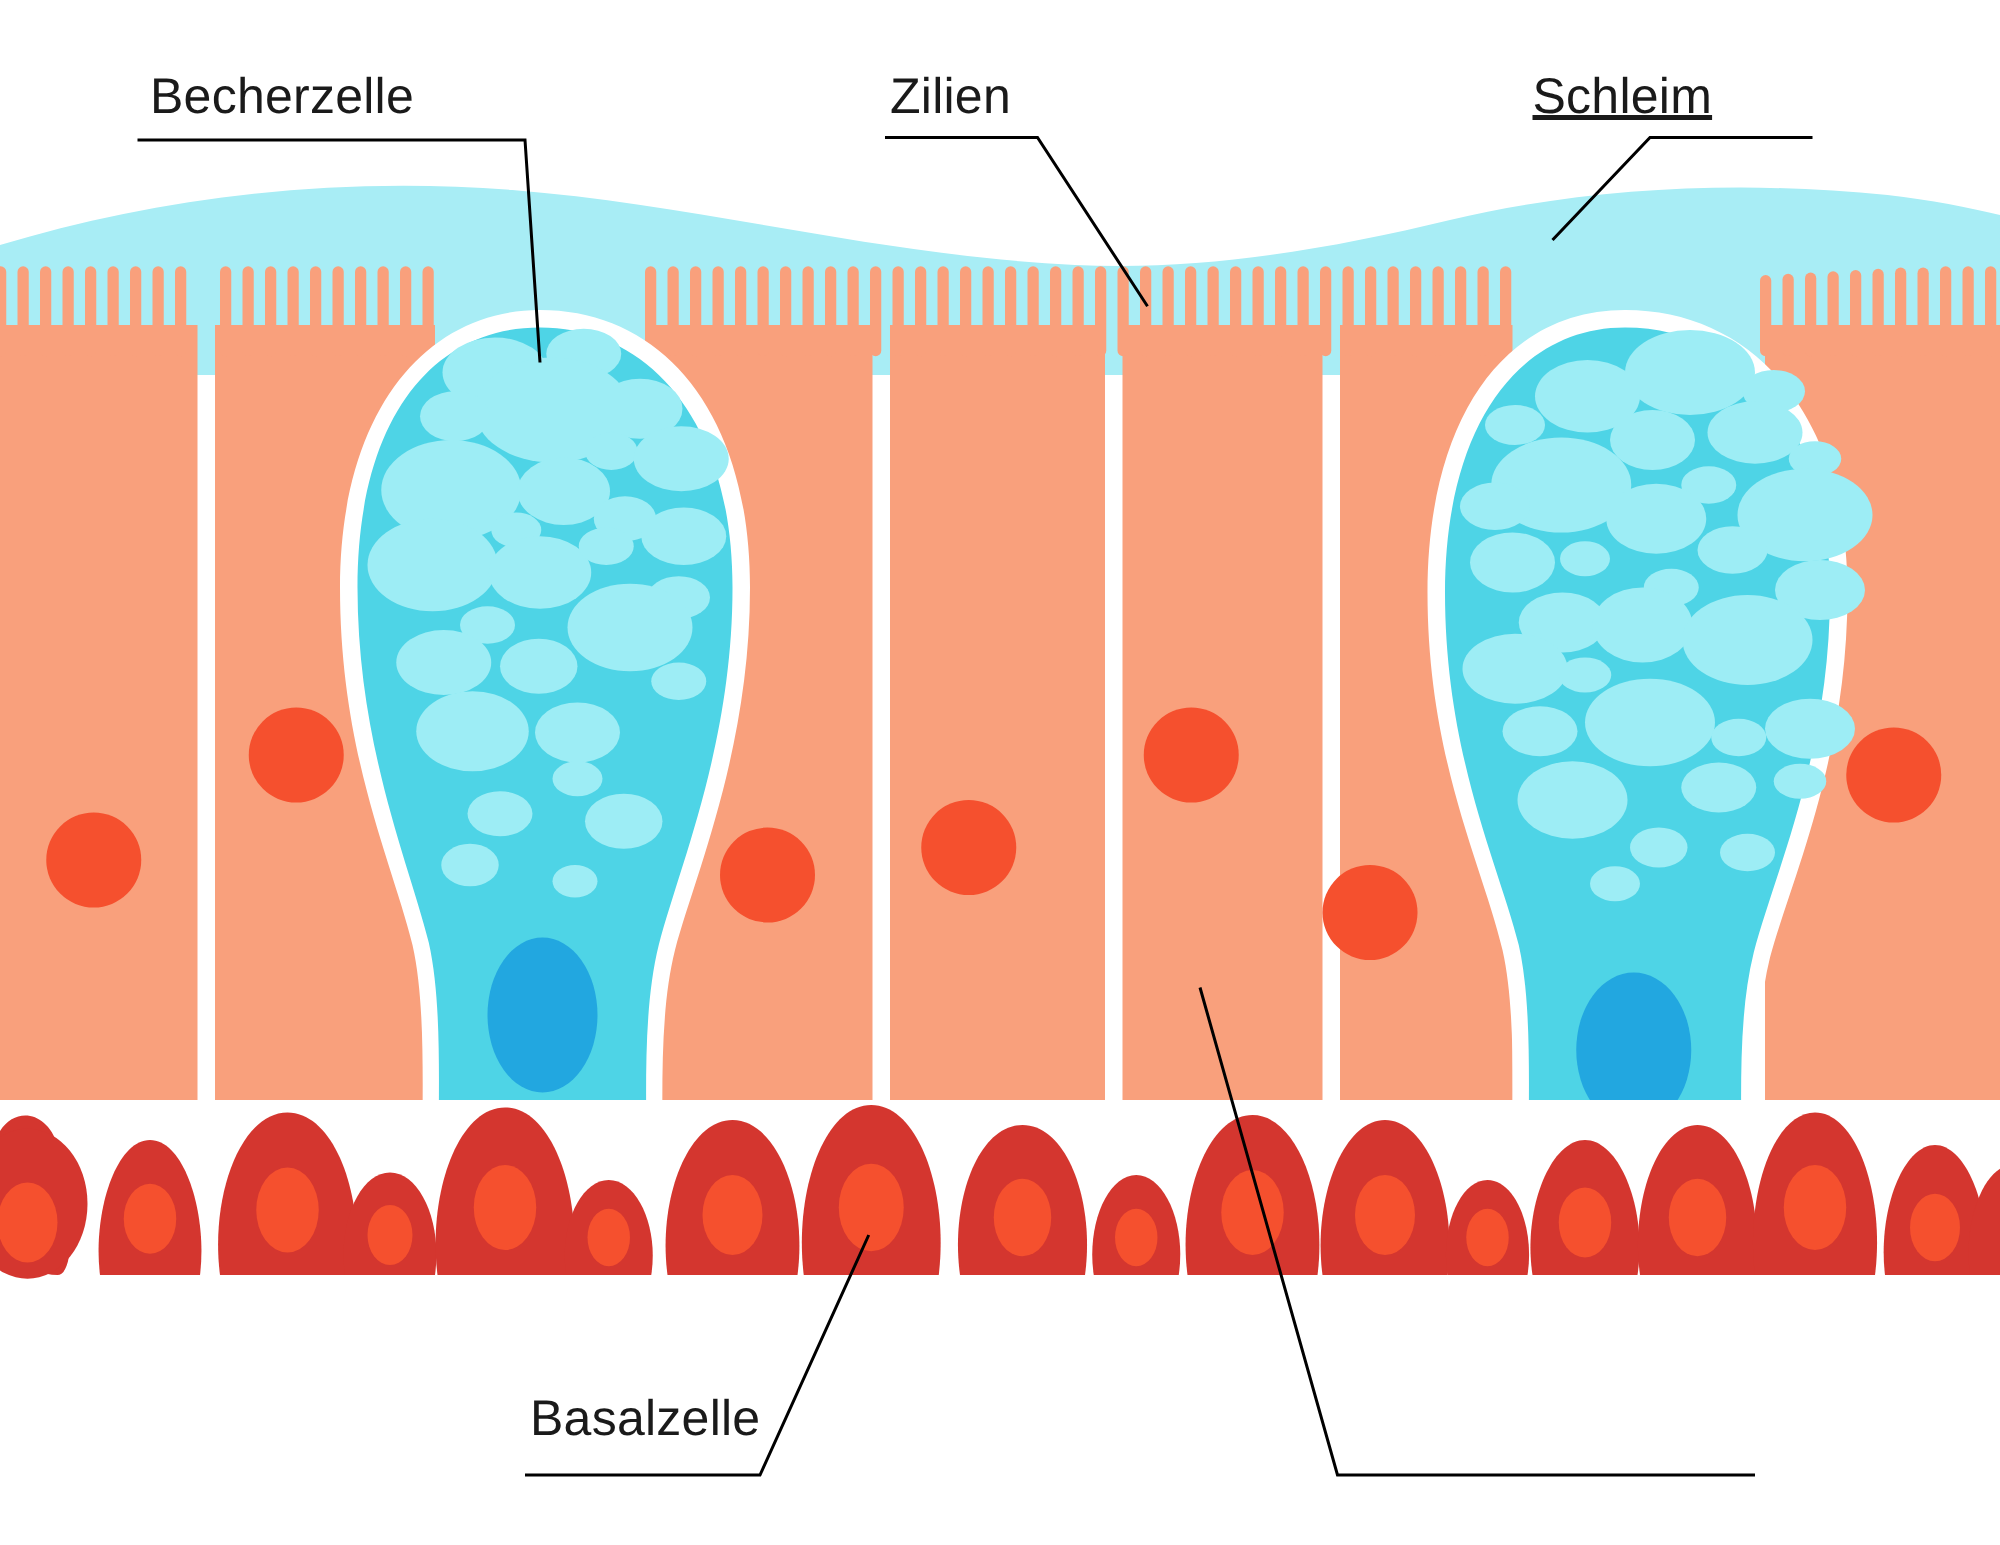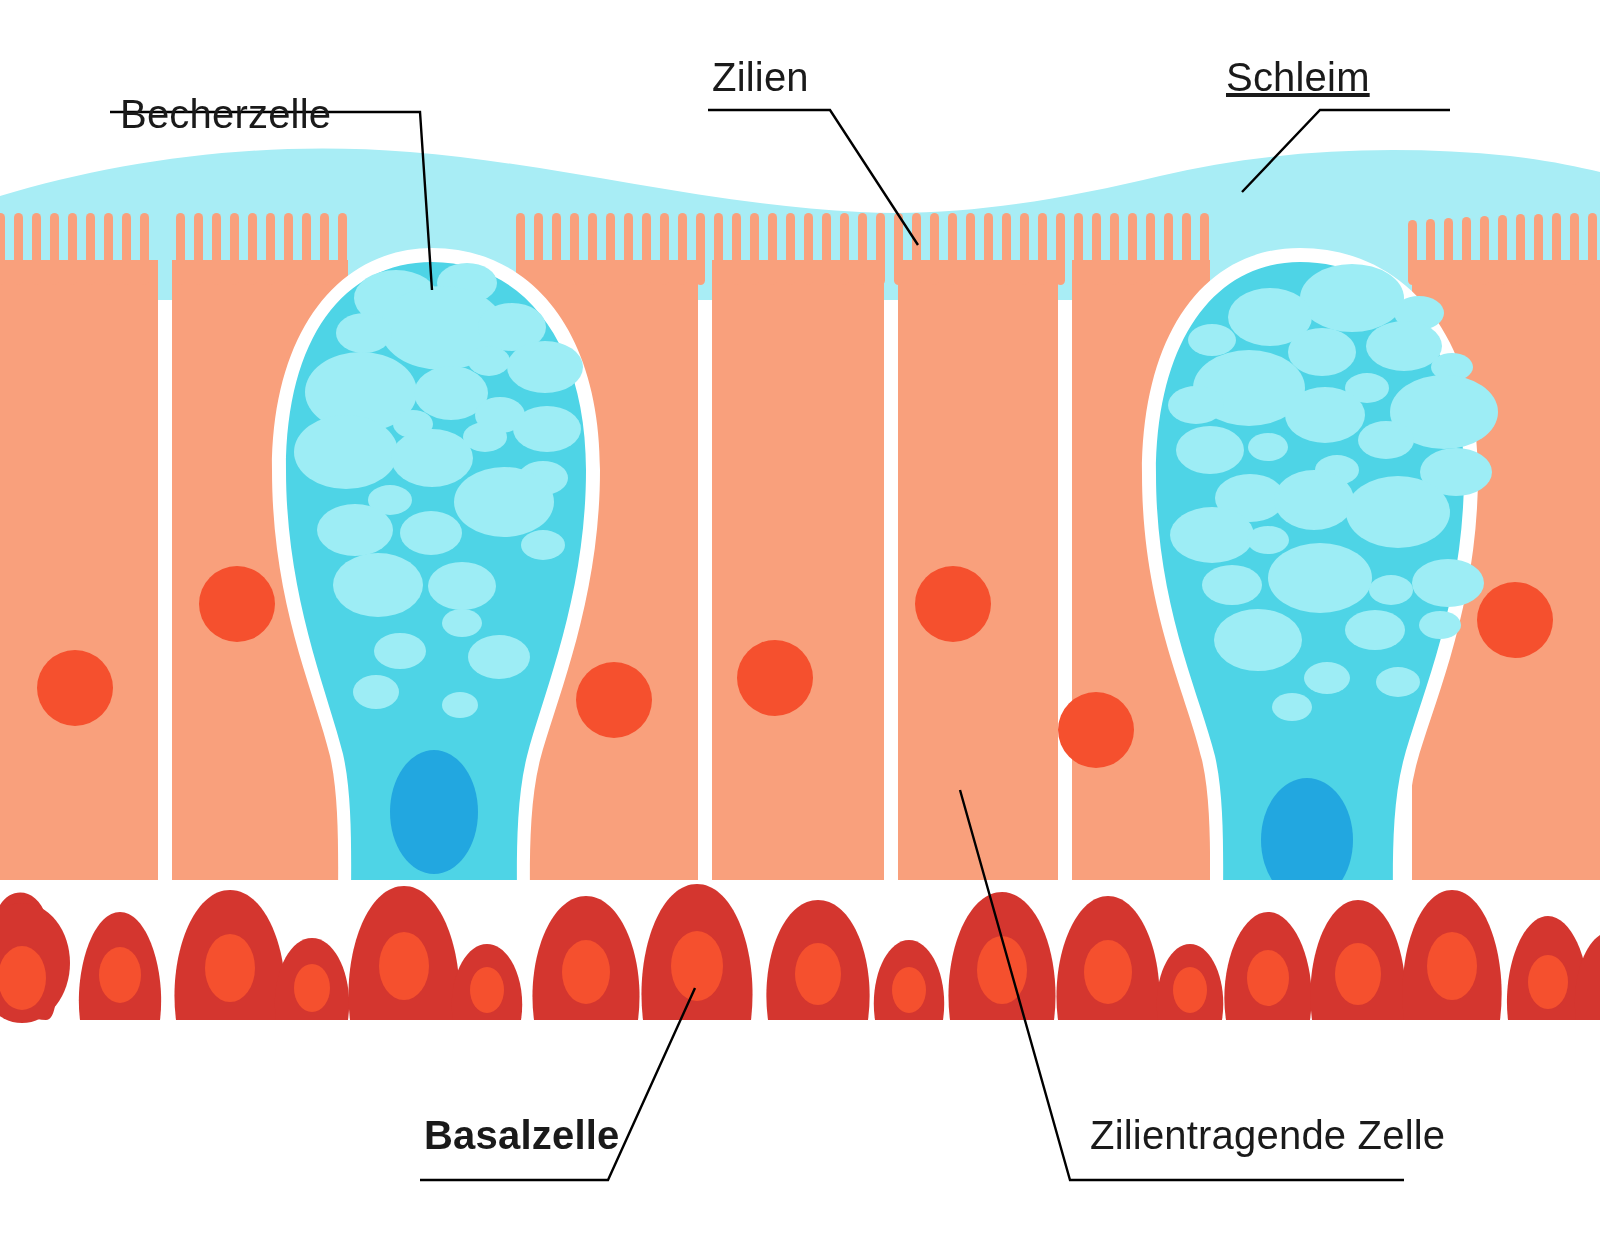--- a/index.html
+++ b/index.html
@@ -294,19 +294,18 @@
 
     <g fill="none" stroke="#000000" stroke-width="2.4" stroke-linejoin="miter" stroke-linecap="butt">
       <path d="M110,112 L420,112 L432,290"></path>
       <path d="M708,110 L830,110 L918,245"></path>
       <path d="M1450,110 L1320,110 L1242,192"></path>
       <path d="M420,1180 L608,1180 L695,988"></path>
       <path d="M1404,1180 L1070,1180 L960,790"></path>
     </g>
   </svg>
 
-  <div class="lbl" style="left:120px;top:55px;margin-top:37px;">Becherzelle</div>
+  <div class="lbl" style="left:120px;top:55px;">Becherzelle</div>
   <div class="lbl" style="left:712px;top:55px;text-align:right;">Zilien</div>
   <div class="lbl" style="left:1226px;top:55px;text-decoration:underline;">Schleim</div>
-  <div class="lbl" style="left:424px;top:1113px;font-weight:bold;">Basalzelle</div>
-  <div class="lbl" style="left:1090px;top:1113px;">Zilientragende Zelle</div>
+  <div class="lbl" style="left:424px;top:1113px;">Basalzelle</div>
 
 </div>
 
 </body></html>

